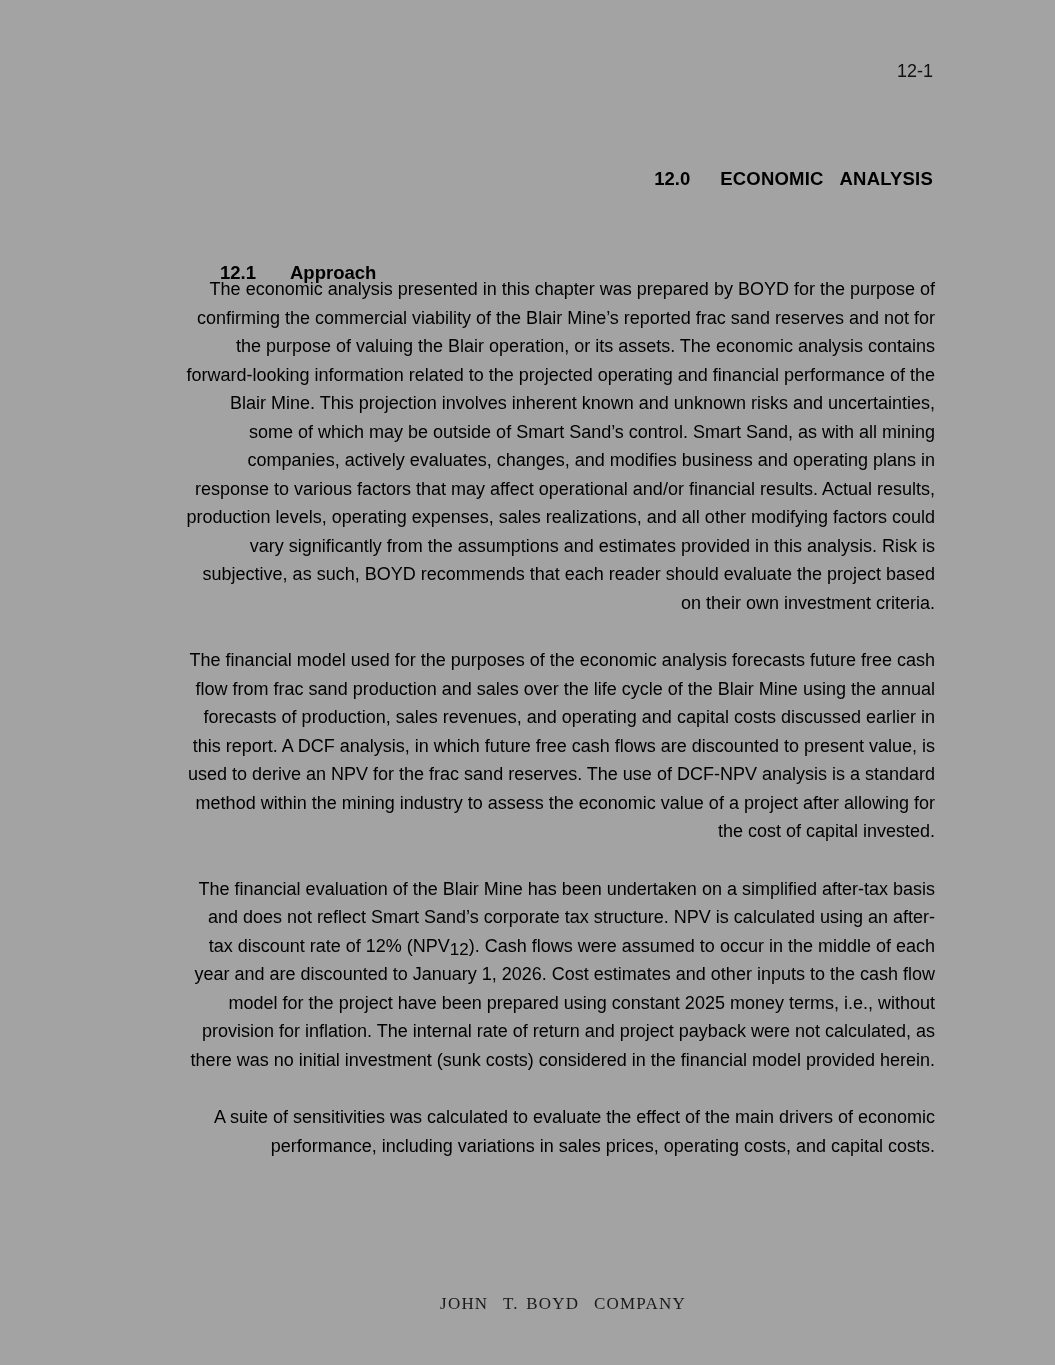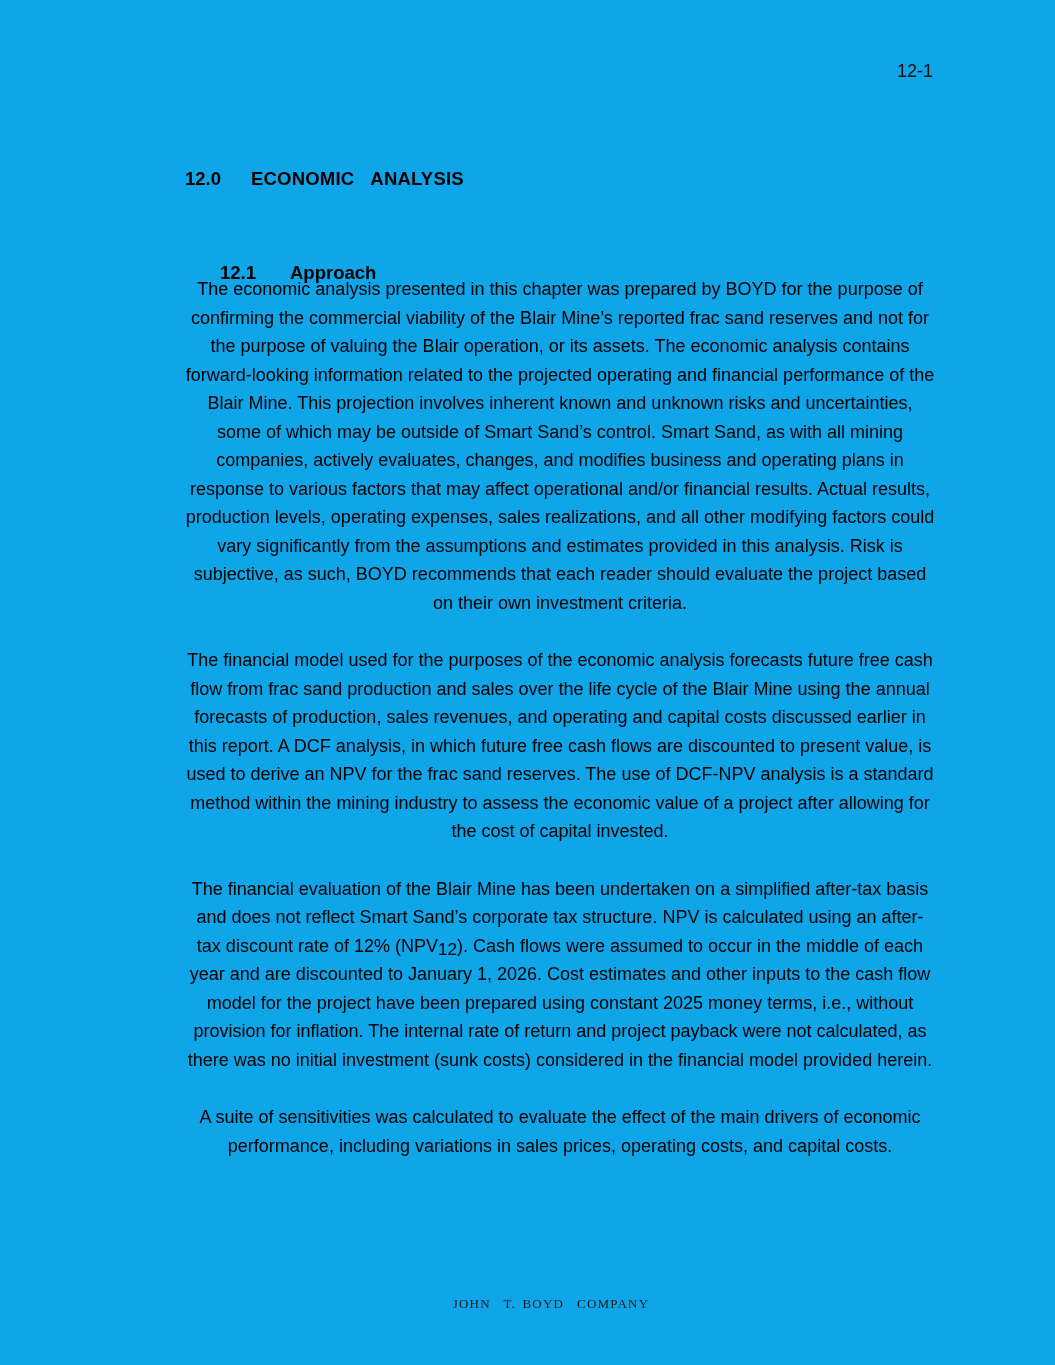--- a/index.html
+++ b/index.html
@@ -4,41 +4,41 @@
 <style>
   html, body {
     margin: 0;
     padding: 0;
     background: #ffffff;
   }
   .page {
     position: relative;
     width: 1055px;
     height: 1365px;
-    background: #0ea5e9;
+    background: #a3a3a3;
     color: #000000;
     font-family: "Liberation Sans", sans-serif;
     overflow: hidden;
   }
   .page-number {
     position: absolute;
     top: 61px;
     left: 185px;
     width: 748px;
     text-align: right;
     font-size: 18px;
     line-height: 21px;
     color: #111111;
   }
   .chapter-heading {
     position: absolute;
     top: 156px;
     left: 185px;
     width: 748px;
-    text-align: left;
+    text-align: right;
     font-size: 18.5px;
     font-weight: 700;
     line-height: 22px;
     white-space: pre;
   }
   .chapter-heading .chapter-number {
     margin-right: 30px;
   }
   .chapter-heading .chapter-title-text {
     word-spacing: 3px;
@@ -58,43 +58,43 @@
     width: 70px;
     margin-left: 35px;
   }
   .body-text {
     position: absolute;
     top: 275px;
     left: 185px;
     width: 750px;
     font-size: 18px;
     line-height: 28.5px;
-    text-align: center;
+    text-align: right;
   }
   .body-text p {
     margin: 0 0 29px 0;
   }
   .body-text p:last-child {
     margin-bottom: 12px;
   }
   sub.npv-subscript {
     font-size: 17px;
     line-height: 0;
     vertical-align: baseline;
     position: relative;
     top: 3px;
   }
   .footer {
     position: absolute;
     top: 1296px;
-    left: 177px;
+    left: 189px;
     width: 748px;
     text-align: center;
     font-family: "Liberation Serif", serif;
-    font-size: 13px;
+    font-size: 17px;
     line-height: 16px;
     letter-spacing: 1.2px;
     word-spacing: 2px;
     white-space: pre;
     color: #1a1a1a;
   }
 </style>
 </head>
 <body>
 

